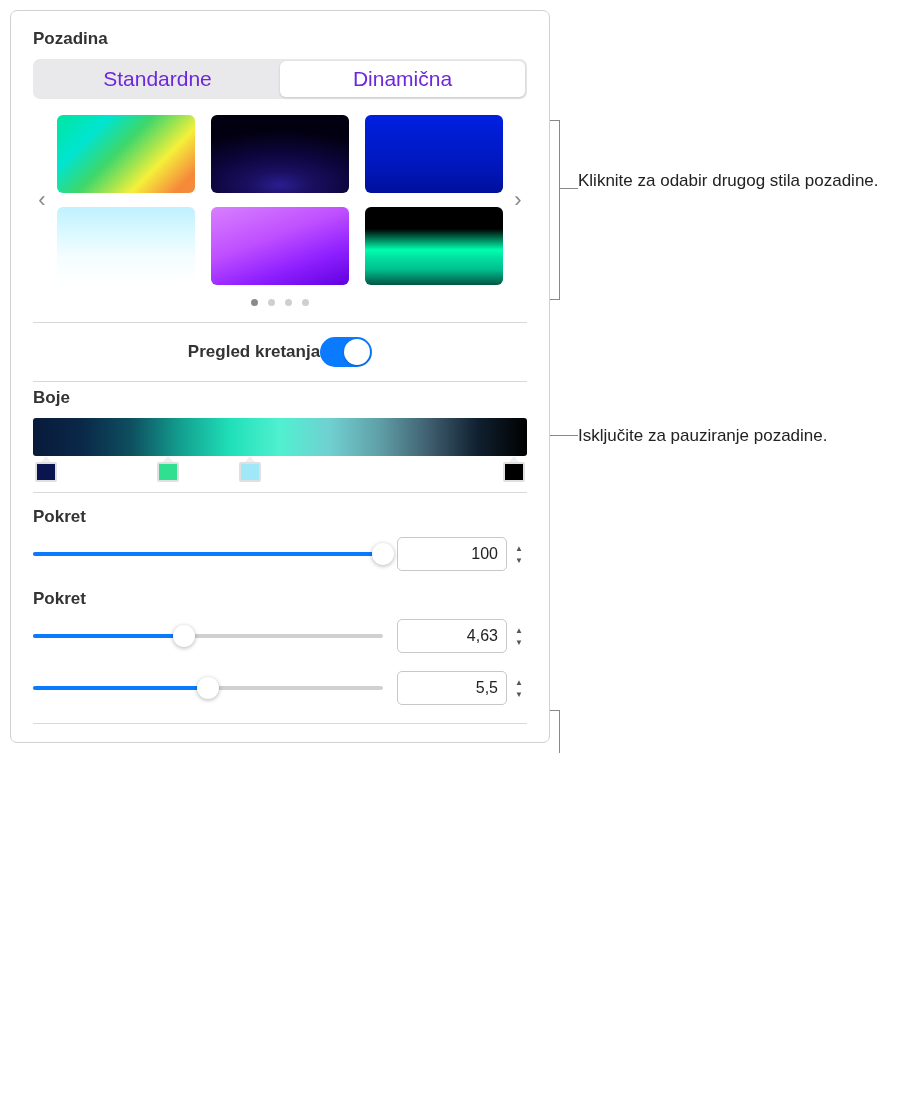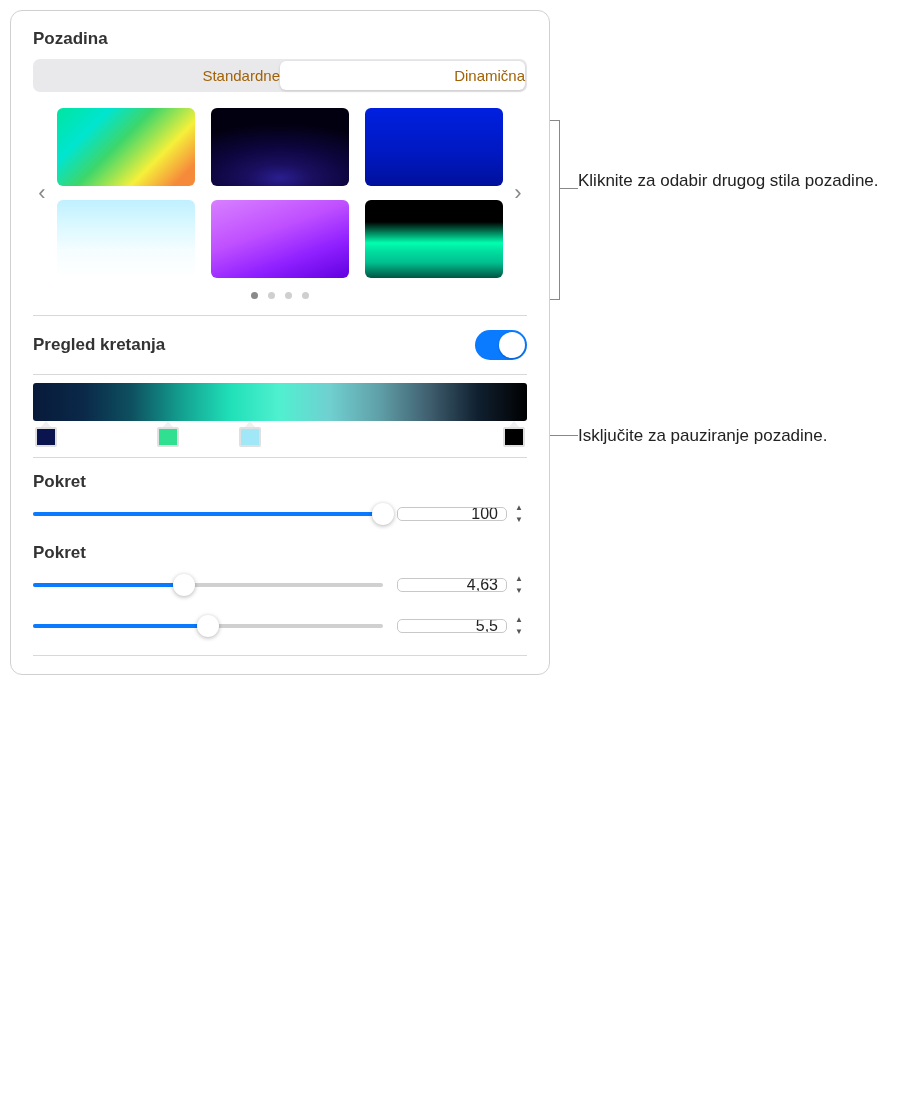--- a/index.html
+++ b/index.html
@@ -5,21 +5,21 @@
     * { box-sizing: border-box; margin: 0; padding: 0; }
     body {
       font-family: -apple-system, BlinkMacSystemFont, "Helvetica Neue", sans-serif;
       background: #fff;
       display: flex;
       padding: 10px;
     }
     .panel {
       width: 540px;
       border: 1px solid #d0d0d0;
-      border-radius: 12px;
+      border-radius: 7px;
       background: #fff;
       padding: 18px 22px;
     }
     .section-title {
       font-size: 17px;
       font-weight: 700;
       color: #333;
       margin-bottom: 10px;
     }
     .section-label {
@@ -31,26 +31,26 @@
     }
     .seg-control {
       display: flex;
       background: #e9e9eb;
       border-radius: 7px;
       padding: 2px;
       margin-bottom: 16px;
     }
     .seg-item {
       flex: 1;
-      text-align: right;
-      font-size: 15px;
+      text-align: center;
+      font-size: 21px;
       padding: 6px 0;
       border-radius: 6px;
       cursor: pointer;
-      color: #a16207;
+      color: #6d28d9;
     }
     .seg-item.active {
       background: #fff;
       box-shadow: 0 1px 3px rgba(0,0,0,.15);
       font-weight: 500;
     }
     .thumb-row-wrap {
       display: flex;
       align-items: center;
       gap: 6px;
@@ -89,21 +89,21 @@
     }
     .dot {
       width: 7px; height: 7px;
       border-radius: 50%;
       background: #cfcfcf;
     }
     .dot.active { background: #8a8a8a; }
     .toggle-row {
       display: flex;
       align-items: center;
-      justify-content: space-between;
+      justify-content: center;
       border-top: 1px solid #d8d8d8;
       border-bottom: 1px solid #d8d8d8;
       padding: 14px 0;
     }
     .toggle-row .label {
       font-size: 17px;
       font-weight: 600;
       color: #333;
     }
     .switch {
@@ -185,21 +185,21 @@
       top: 50%;
       transform: translate(-50%, -50%);
     }
     .number-field {
       display: flex;
       align-items: center;
       gap: 0;
     }
     .number-input {
       width: 110px;
-      height: 14px;
+      height: 34px;
       border: 1px solid #c8c8c8;
       border-radius: 5px;
       text-align: right;
       padding: 0 8px;
       font-size: 16px;
       color: #222;
       background: #fff;
     }
     .steppers {
       display: flex;
@@ -280,20 +280,21 @@
     <div class="dot"></div>
   </div>
 
   <div class="toggle-row">
     <div class="label">Pregled kretanja</div>
     <div class="switch">
       <div class="knob"></div>
     </div>
   </div>
 
+  <div class="section-label">Boje</div>
   <div class="gradient-bar"></div>
   <div class="gradient-stops">
     <div class="stop">
         <div class="stop-sw" style="background:#0a1550"></div>
       </div>
     <div class="stop" style="margin-left:100px">
         <div class="stop-sw" style="background:#30e090"></div>
       </div>
     <div class="stop" style="margin-left:60px">
         <div class="stop-sw" style="background:#a0e8f8"></div>

